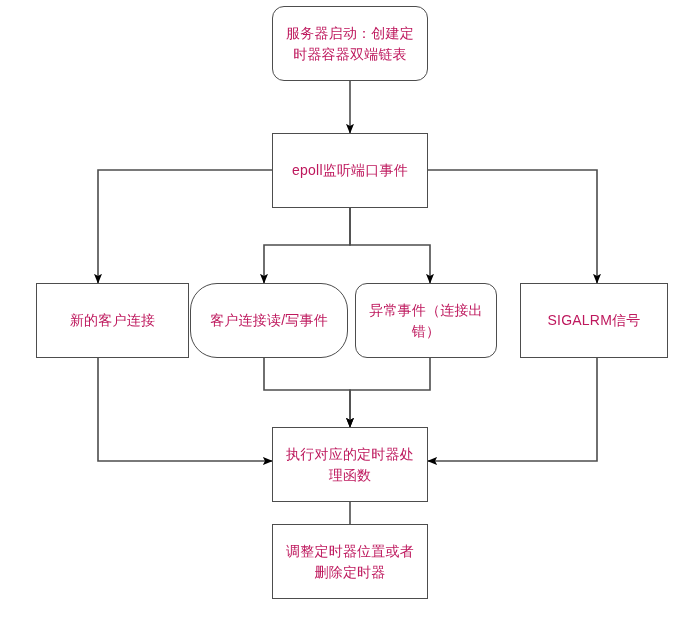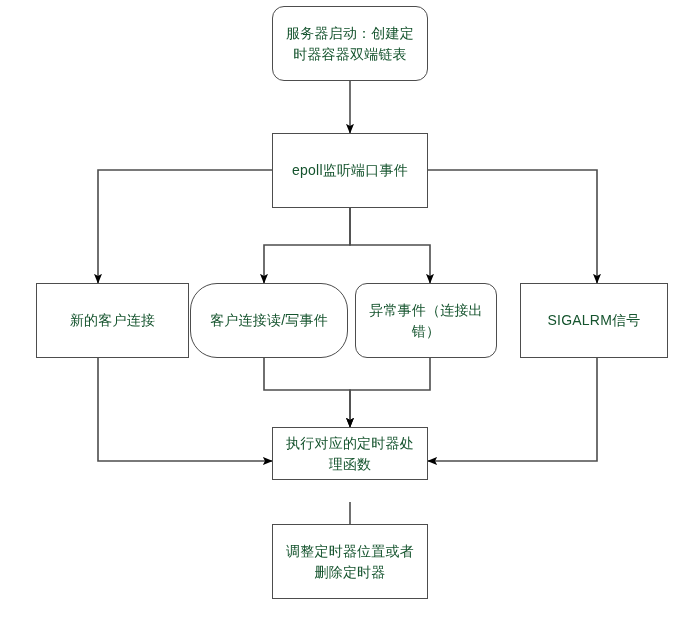--- a/index.html
+++ b/index.html
@@ -25,21 +25,21 @@
   }
   .node {
     position: absolute;
     box-sizing: border-box;
     border: 1.4px solid #4d4d4d;
     background: #ffffff;
     display: flex;
     align-items: center;
     justify-content: center;
     text-align: center;
-    color: #14532d;
+    color: #be185d;
     font-size: 14px;
     line-height: 1.45;
     letter-spacing: 0.2px;
   }
   .node.rounded {
     border-radius: 12px;
   }
   .node .label {
     display: block;
     padding: 0 8px;
@@ -85,21 +85,21 @@
       <div class="node" style="left: 190px; top: 283px; width: 158px; height: 75px; border-color: rgb(77, 77, 77); border-radius: 27px;">
         <span class="label">客户连接读/写事件</span>
       </div>
       <div class="node" style="left: 355px; top: 283px; width: 142px; height: 75px; border-color: rgb(77, 77, 77); border-radius: 12px;">
         <span class="label">异常事件（连接出
 错）</span>
       </div>
       <div class="node" style="left: 520px; top: 283px; width: 148px; height: 75px; border-color: rgb(77, 77, 77);">
         <span class="label">SIGALRM信号</span>
       </div>
-      <div class="node" style="left: 272px; top: 427px; width: 156px; height: 53px; border-color: rgb(77, 77, 77);">
+      <div class="node" style="left: 272px; top: 427px; width: 156px; height: 75px; border-color: rgb(77, 77, 77);">
         <span class="label">执行对应的定时器处
 理函数</span>
       </div>
       <div class="node" style="left: 272px; top: 524px; width: 156px; height: 75px; border-color: rgb(77, 77, 77);">
         <span class="label">调整定时器位置或者
 删除定时器</span>
       </div>
     </div>
 
 </div>

